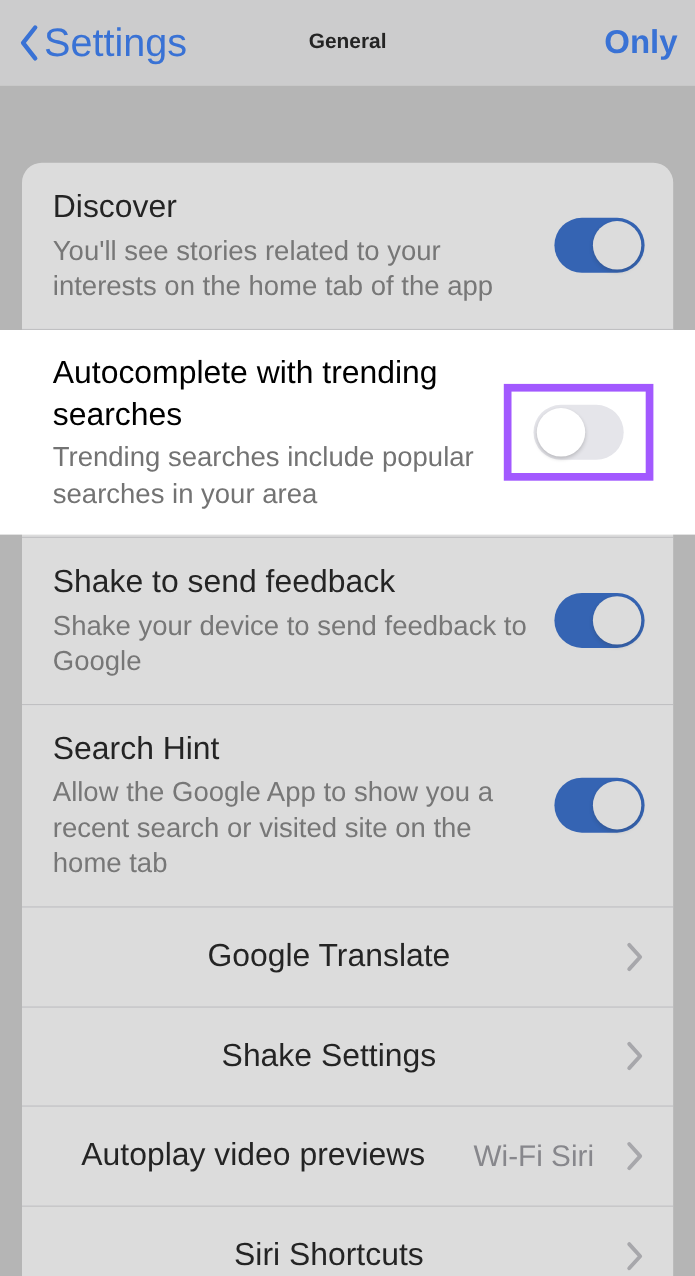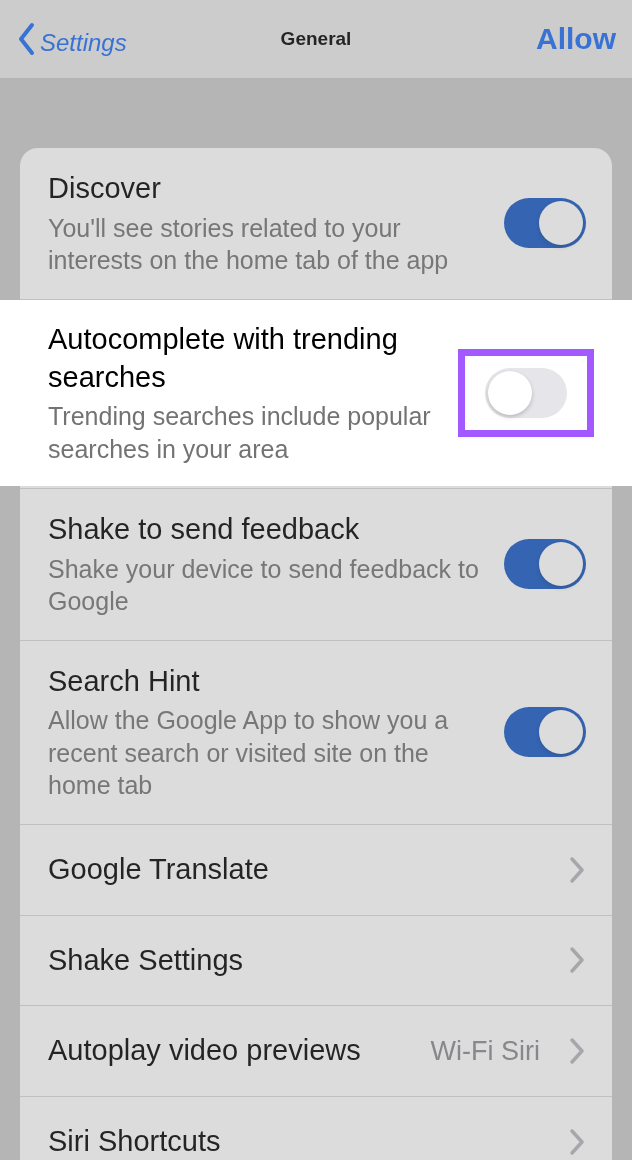--- a/index.html
+++ b/index.html
@@ -28,26 +28,25 @@
       display: flex;
       align-items: center;
       justify-content: space-between;
       padding: 0 16px;
       background: #e9e9ea;
       position: relative;
       z-index: 1;
     }
     .nav-back {
       display: flex;
-      align-items: flex-end;
+      align-items: center;
       color: #1e6cf5;
-      font-size: 24px;
+      font-size: 36px;
       font-weight: 400;
       gap: 2px;
-      font-style: italic;
     }
     .nav-back-chevron {
       width: 22px;
       height: 36px;
       display: flex;
       align-items: center;
       justify-content: center;
     }
     .nav-back-chevron svg {
       stroke: #1e6cf5;
@@ -101,20 +100,21 @@
       margin-bottom: 4px;
     }
     .row-subtitle {
       font-size: 25px;
       font-weight: 400;
       color: #737373;
       line-height: 1.3;
     }
     .row-link .row-title {
       margin-bottom: 0;
+      text-align: center;
     }
     .row-link {
       padding: 26px 26px 26px 28px;
     }
     .row-value {
       font-size: 27px;
       color: #8a8a90;
       margin-right: 10px;
       white-space: nowrap;
     }
@@ -192,21 +192,21 @@
 <div class="nav-bar">
   <div class="nav-back">
     <span class="nav-back-chevron">
       <svg viewBox="0 0 22 36" width="22" height="36">
           <polyline points="16,4 5,18 16,32"></polyline>
         </svg>
     </span>
     <span>Settings</span>
   </div>
   <div class="nav-title">General</div>
-  <div class="nav-done">Allow</div>
+  <div class="nav-done">Only</div>
 </div>
 
 <div class="content-scroll">
   <div class="settings-card">
 
     <div class="row">
       <div class="row-text">
         <div class="row-title">Discover</div>
         <div class="row-subtitle">You'll see stories related to your interests on the home tab of the app</div>
       </div>

